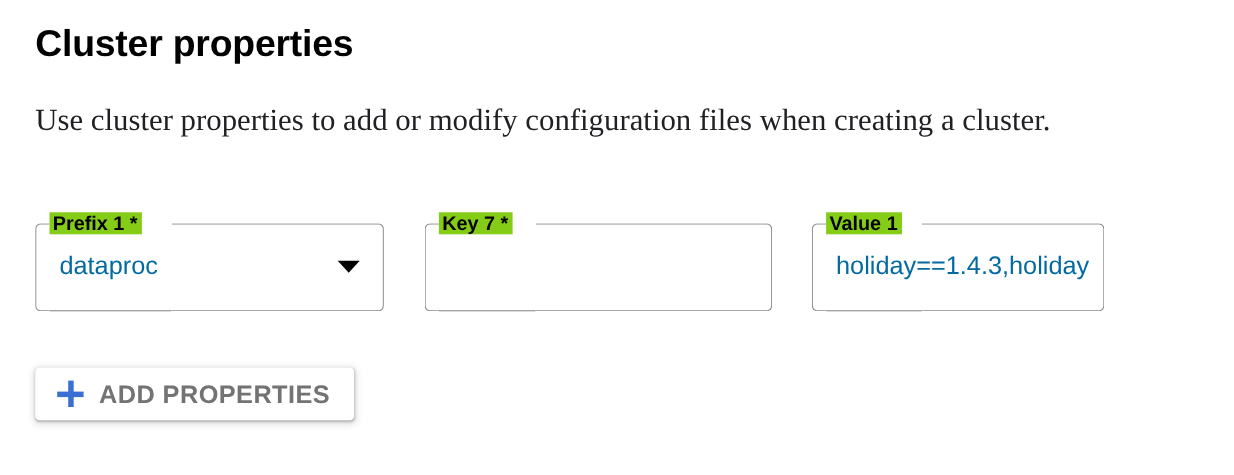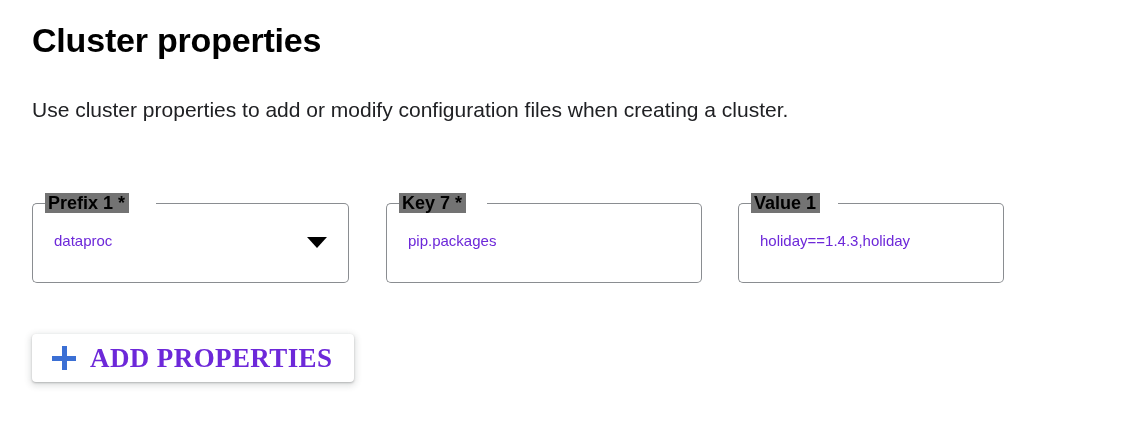--- a/index.html
+++ b/index.html
@@ -33,25 +33,26 @@
     font-weight: 700;
     letter-spacing: -0.2px;
     color: #000000;
     white-space: nowrap;
   }
 
   .page-subtitle {
     position: absolute;
     left: 32px;
     top: 96px;
-    font-size: 21px;
+    font-size: 28px;
     line-height: 28px;
     font-weight: 400;
     color: #202124;
     white-space: nowrap;
+    font-family: Liberation Serif, serif;
   }
 
   
   .form-row {
     position: absolute;
     left: 0;
     top: 203px;
     width: 1122px;
     height: 82px;
   }
@@ -91,40 +92,40 @@
     height: 100%;
   }
   .outline-notch .notch-label {
     position: absolute;
     top: -11px;
     left: 0;
     font-size: 18px;
     line-height: 20px;
     font-weight: 700;
     color: #000000;
-    background: #737373;
+    background: #84cc16;
     padding: 0 4px 0 3px;
     white-space: nowrap;
   }
   .outline-trailing {
     flex: 1 1 auto;
     border: 1px solid #8a8d91;
     border-left: none;
     border-radius: 0 5px 5px 0;
     box-sizing: border-box;
   }
 
   .field-value-text {
     position: absolute;
     left: 22px;
     right: 12px;
     top: 22px;
-    font-size: 15px;
+    font-size: 23px;
     line-height: 32px;
-    color: #6d28d9;
+    color: #0369a1;
     white-space: nowrap;
     overflow: hidden;
     text-overflow: clip;
   }
   .field-prefix .field-value-text { right: 56px; }
 
   .dropdown-arrow {
     position: absolute;
     right: 22px;
     top: 34px;
@@ -142,23 +143,23 @@
     top: 334px;
     height: 48px;
     display: inline-flex;
     align-items: center;
     gap: 14px;
     padding: 0 22px 0 20px;
     background: #ffffff;
     border: none;
     border-radius: 4px;
     box-shadow: 0 1px 2px 0 rgba(60,64,67,.30), 0 2px 6px 2px rgba(60,64,67,.15);
-    color: #6d28d9;
-    font-family: Liberation Serif, serif;
-    font-size: 27px;
+    color: #737373;
+    font-family: Liberation Sans, sans-serif;
+    font-size: 23px;
     font-weight: 600;
     letter-spacing: .4px;
     cursor: pointer;
     white-space: nowrap;
   }
   .plus-icon {
     position: relative;
     width: 24px;
     height: 24px;
     flex: 0 0 24px;
@@ -201,21 +202,20 @@
     </div>
 
     <div class="field field-key">
       <div class="field-outline">
         <div class="outline-leading"></div>
         <div class="outline-notch" style="width:88px">
           <span class="notch-label">Key 7 *</span>
         </div>
         <div class="outline-trailing"></div>
       </div>
-      <div class="field-value-text">pip.packages</div>
     </div>
 
     <div class="field field-value">
       <div class="field-outline">
         <div class="outline-leading"></div>
         <div class="outline-notch" style="width:87px">
           <span class="notch-label">Value 1</span>
         </div>
         <div class="outline-trailing"></div>
       </div>

